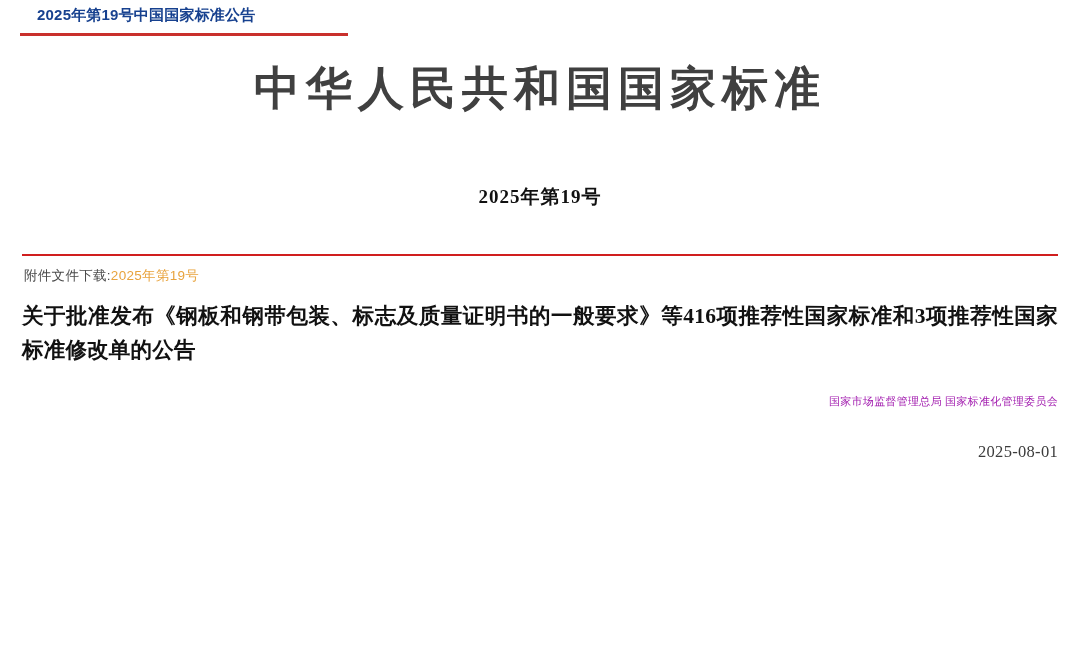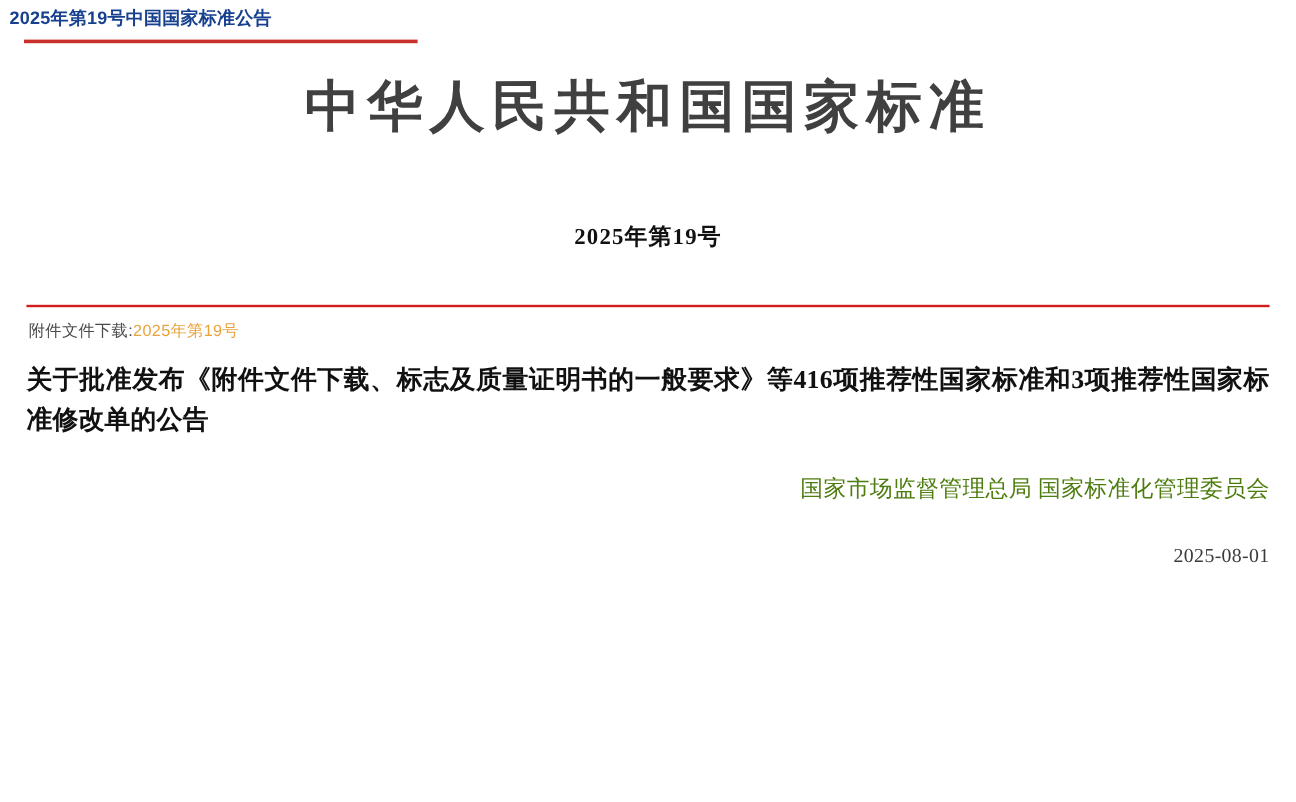--- a/index.html
+++ b/index.html
@@ -18,21 +18,21 @@
 
   
   .topbar {
     position: relative;
     height: 38px;
     padding: 0 24px;
     box-sizing: border-box;
   }
   .tab-label {
     position: absolute;
-    left: 8px;
+    left: 37px;
     top: 6px;
     font-size: 15px;
     font-weight: bold;
     color: #17418f;
     letter-spacing: 0.2px;
     white-space: nowrap;
   }
   .tab-underline {
     position: absolute;
     left: 20px;
@@ -111,22 +111,22 @@
     font-family: "Liberation Serif", serif;
     font-size: 16.5px;
     color: #3b3b3b;
     line-height: 2.0;
     margin-top: 16px;
     text-indent: 2em;
     text-align: justify;
   }
   .signature {
     font-family: "Liberation Serif", serif;
-    font-size: 19px;
-    color: #4d7c0f;
+    font-size: 11px;
+    color: #a21caf;
     text-align: right;
     margin-top: 26px;
     letter-spacing: 0.3px;
   }
   .date {
     font-family: "Liberation Serif", serif;
     font-size: 16.5px;
     color: #3b3b3b;
     text-align: right;
     margin-top: 33px;
@@ -146,16 +146,16 @@
   <div class="issue-no">2025年第19号</div>
 </div>
 
 <div class="divider"></div>
 
 <div class="attach-line">
   <span class="label">附件文件下载:</span><span class="link">2025年第19号</span>
 </div>
 
 <div class="notice">
-  <div class="notice-title">关于批准发布《附件文件下载、标志及质量证明书的一般要求》等416项推荐性国家标准和3项推荐性国家标准修改单的公告</div>
+  <div class="notice-title">关于批准发布《钢板和钢带包装、标志及质量证明书的一般要求》等416项推荐性国家标准和3项推荐性国家标准修改单的公告</div>
   <div class="signature">国家市场监督管理总局 国家标准化管理委员会</div>
   <div class="date">2025-08-01</div>
 </div>
 
 </body></html>

